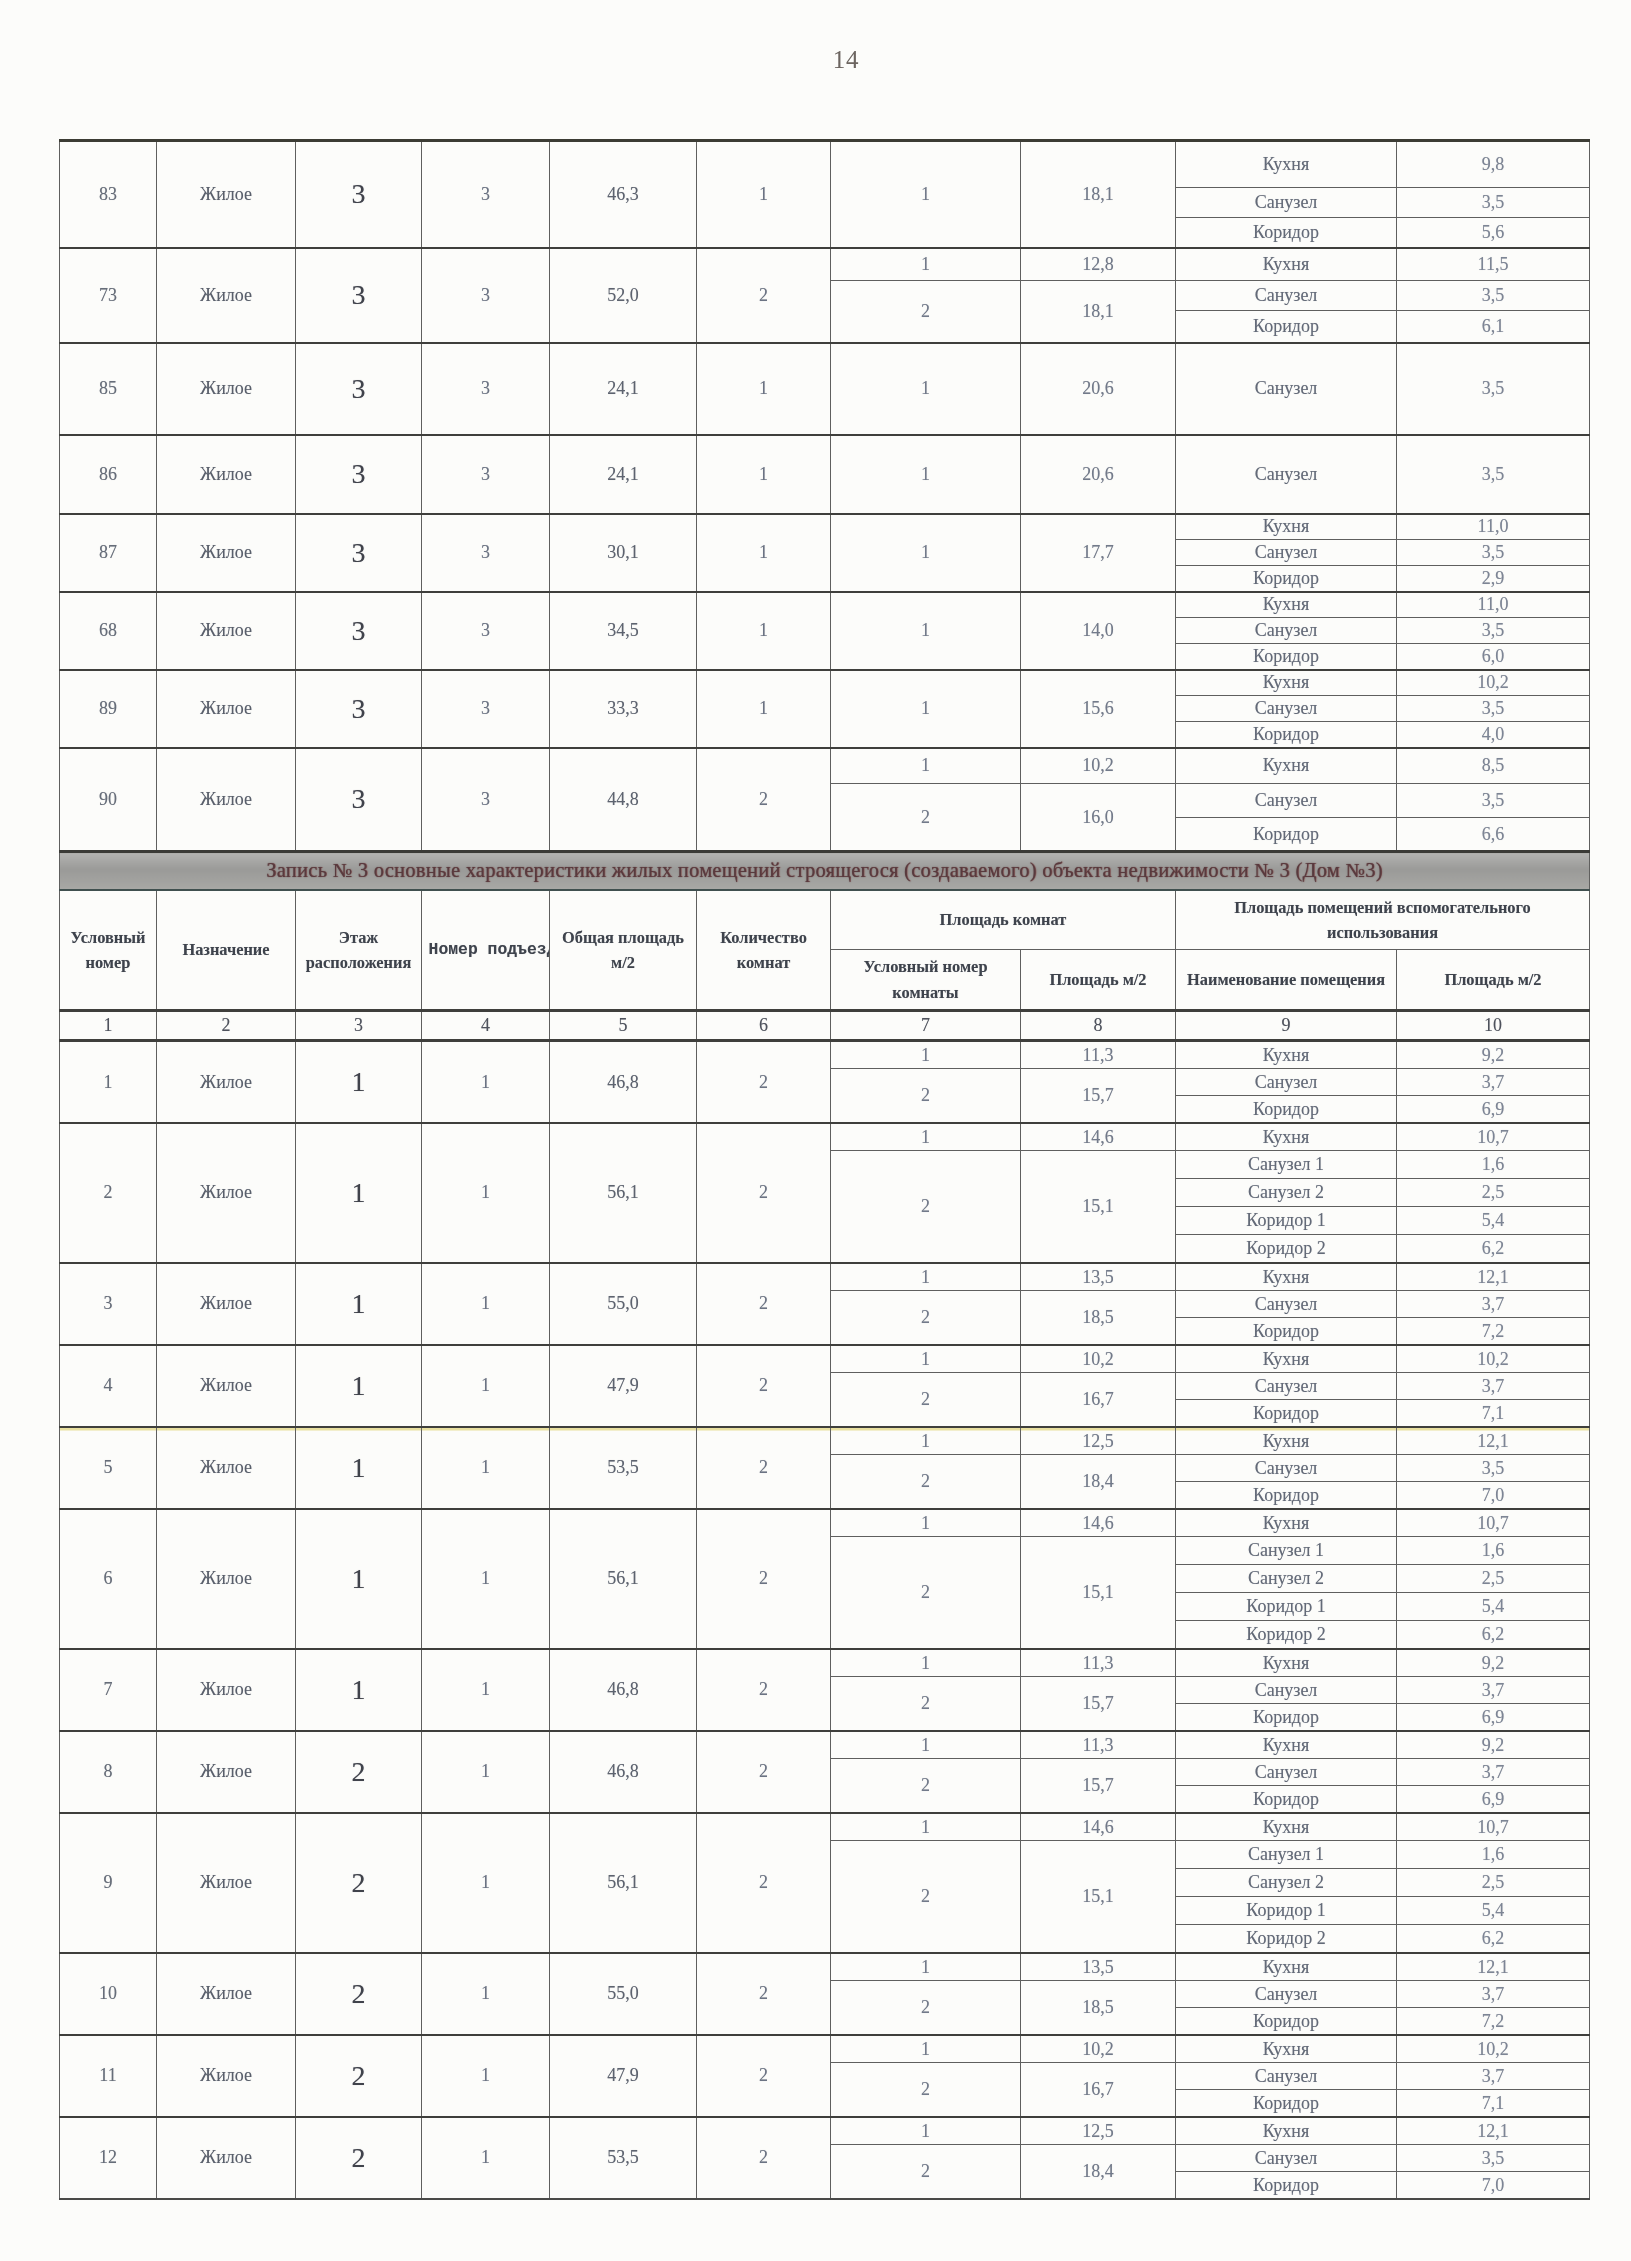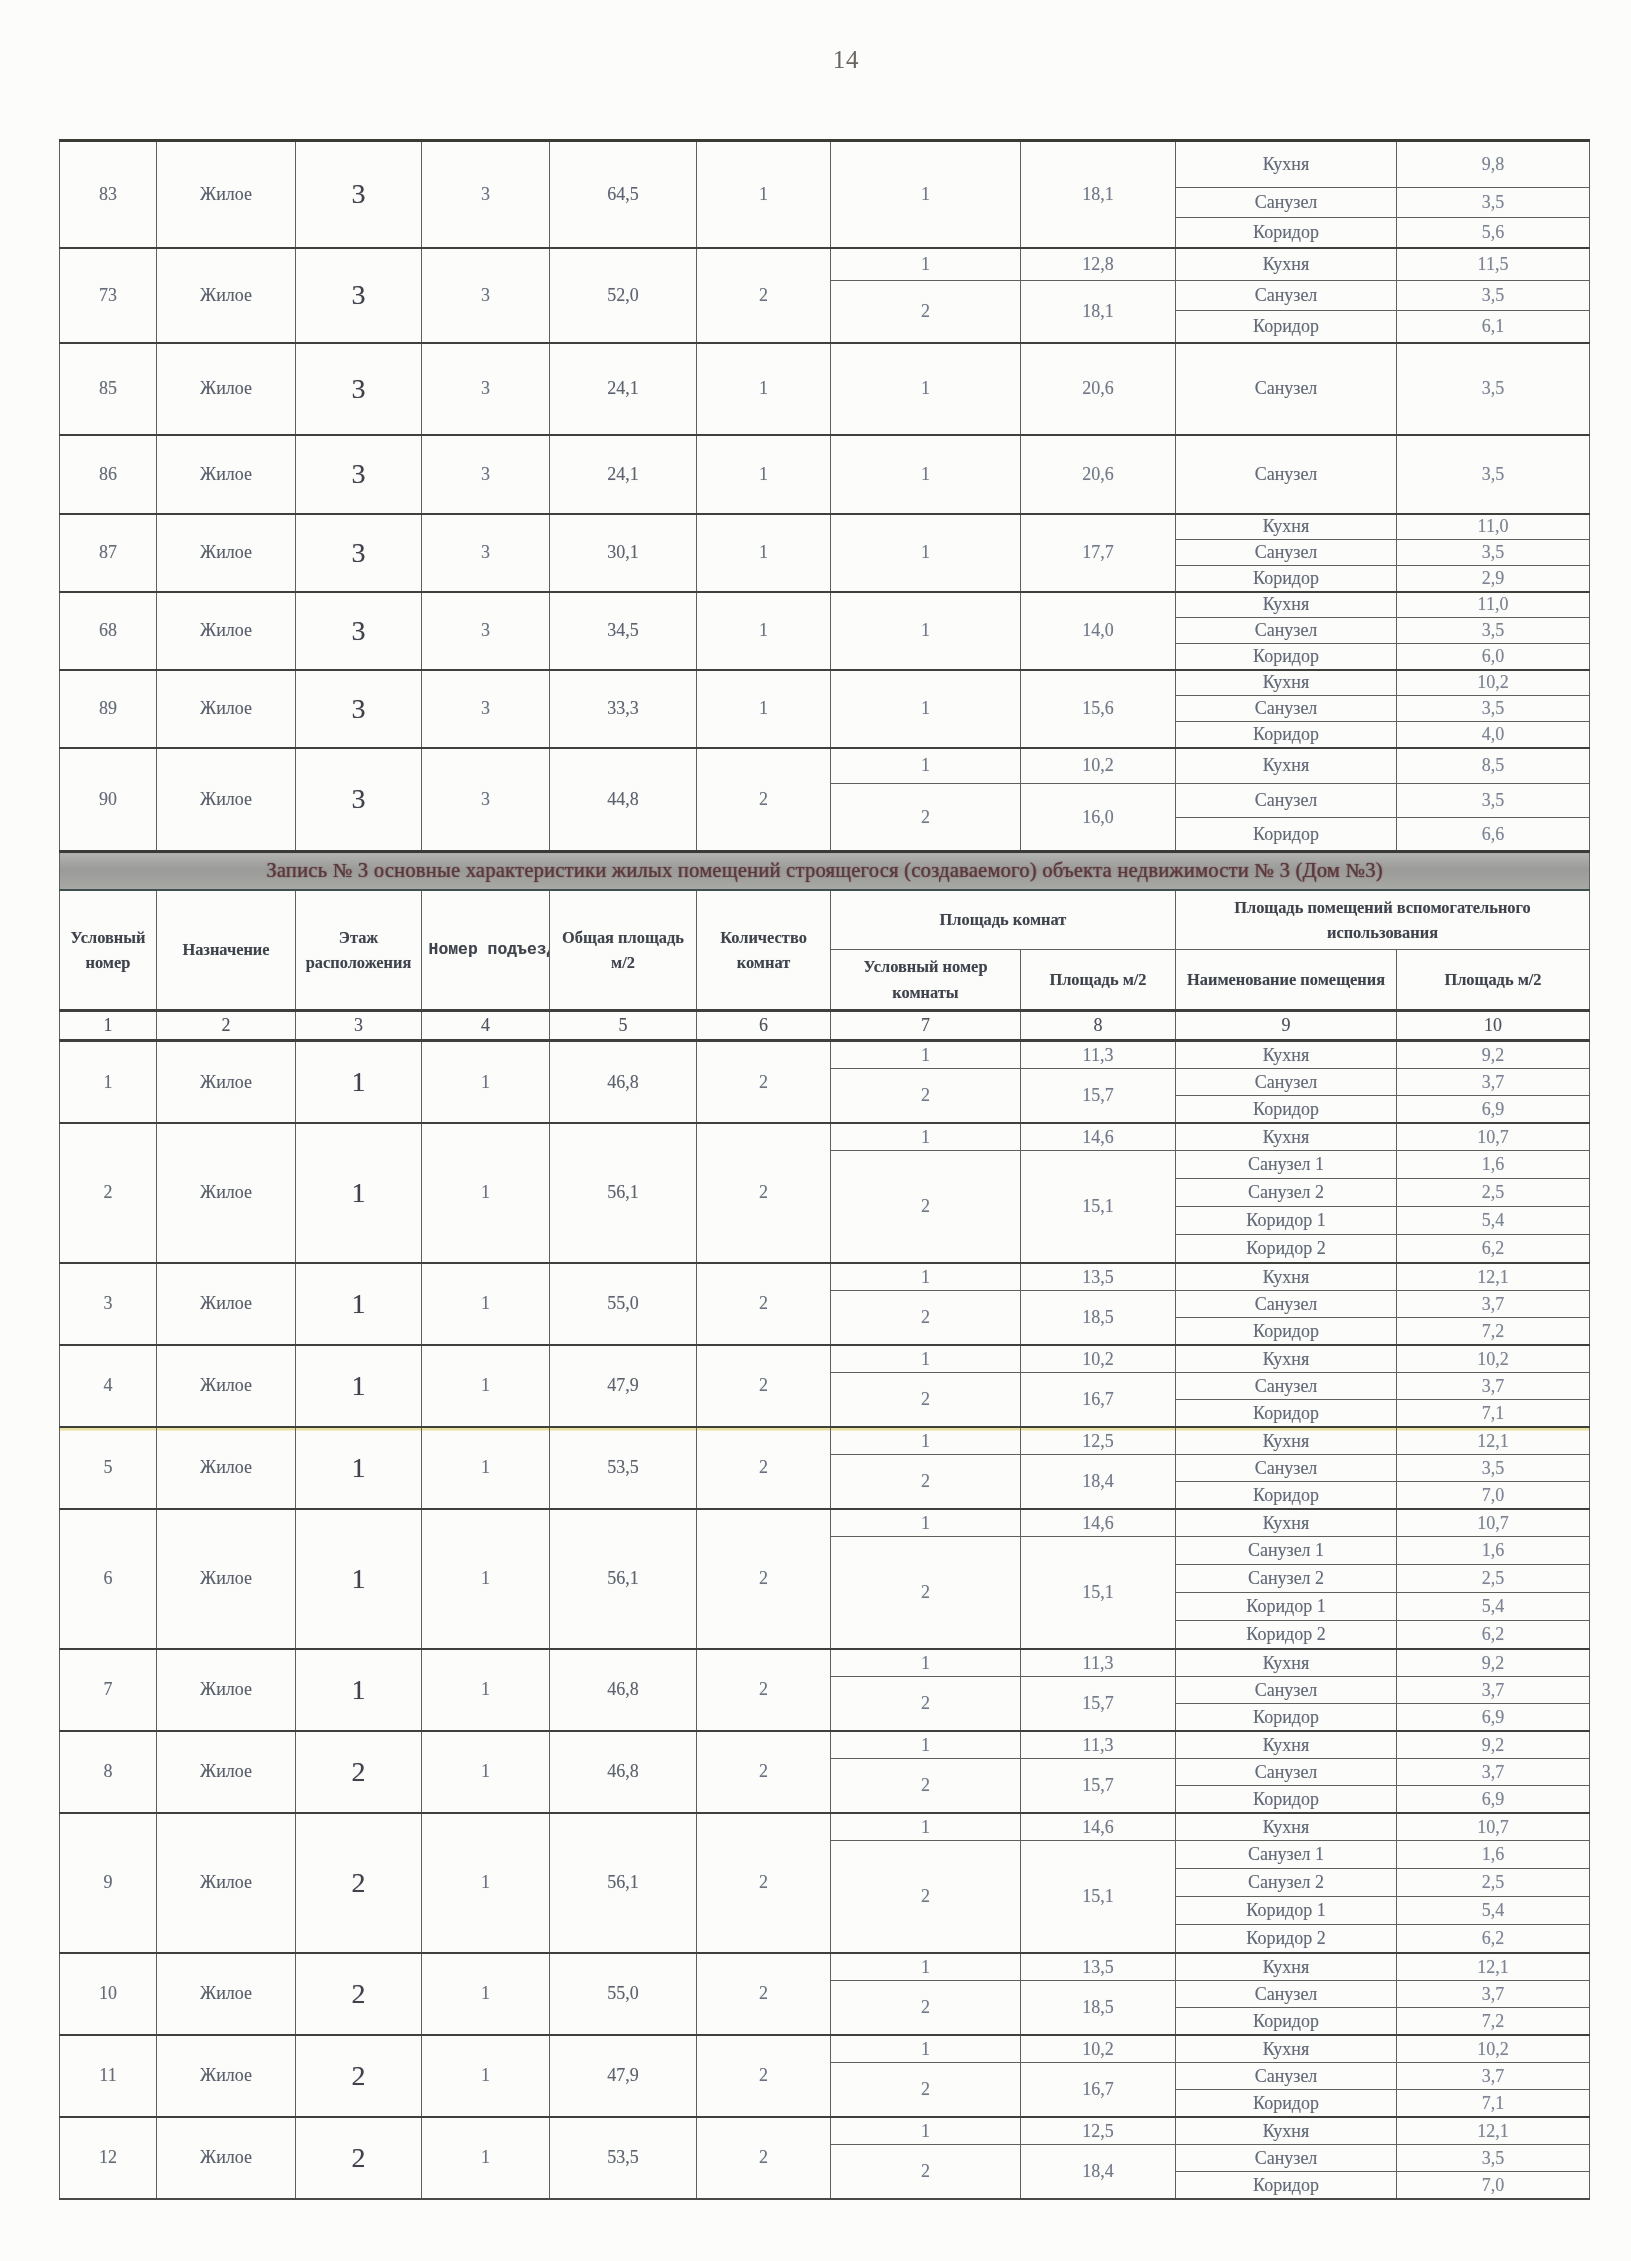--- a/index.html
+++ b/index.html
@@ -90,21 +90,21 @@
         <col style="width:221px">
       <col style="width:193px">
     </colgroup>
 
     <tbody id="tbody-top">
         <tr class="gs" style="height: 47px;">
           <td rowspan="3" class="c-id">83</td>
           <td rowspan="3" class="c-type">Жилое</td>
           <td rowspan="3" class="c-floor">3</td>
           <td rowspan="3" class="c-ent">3</td>
-          <td rowspan="3" class="c-area">64,5</td>
+          <td rowspan="3" class="c-area">46,3</td>
           <td rowspan="3" class="c-cnt">1</td>
           <td rowspan="3" class="c-rnum">1</td>
           <td rowspan="3" class="c-rarea">18,1</td>
           <td class="c-aname">Кухня</td>
           <td class="c-aarea">9,8</td>
         </tr>
         <tr style="height: 30px;">
           <td class="c-aname">Санузел</td>
           <td class="c-aarea">3,5</td>
         </tr>

